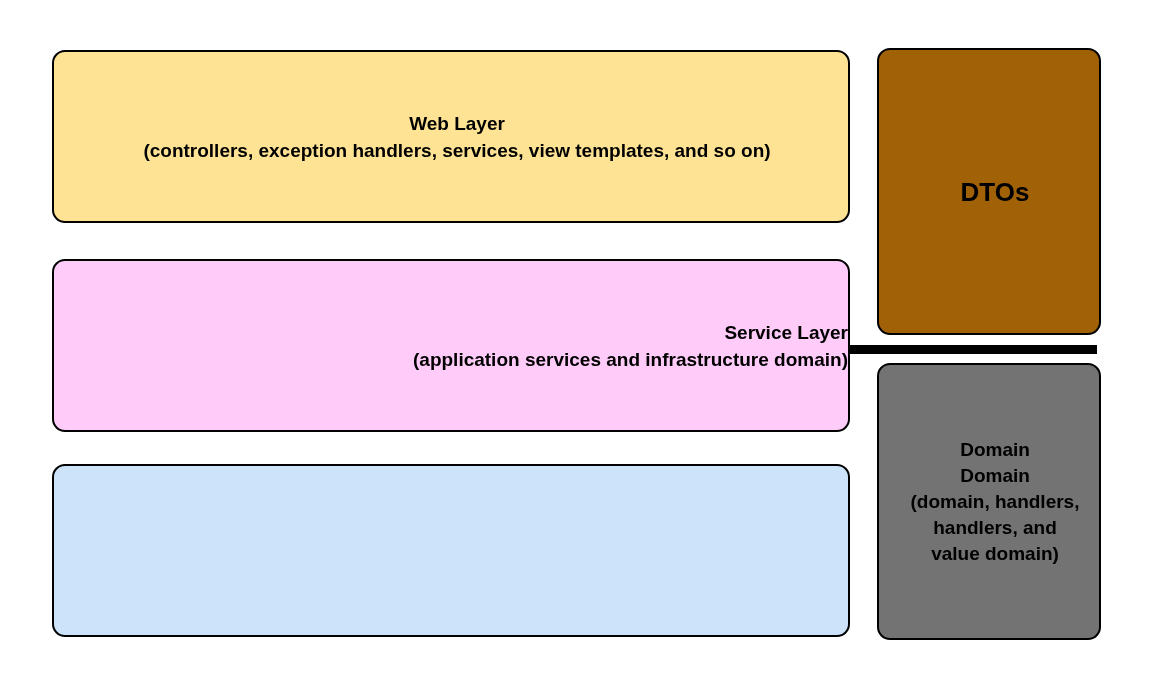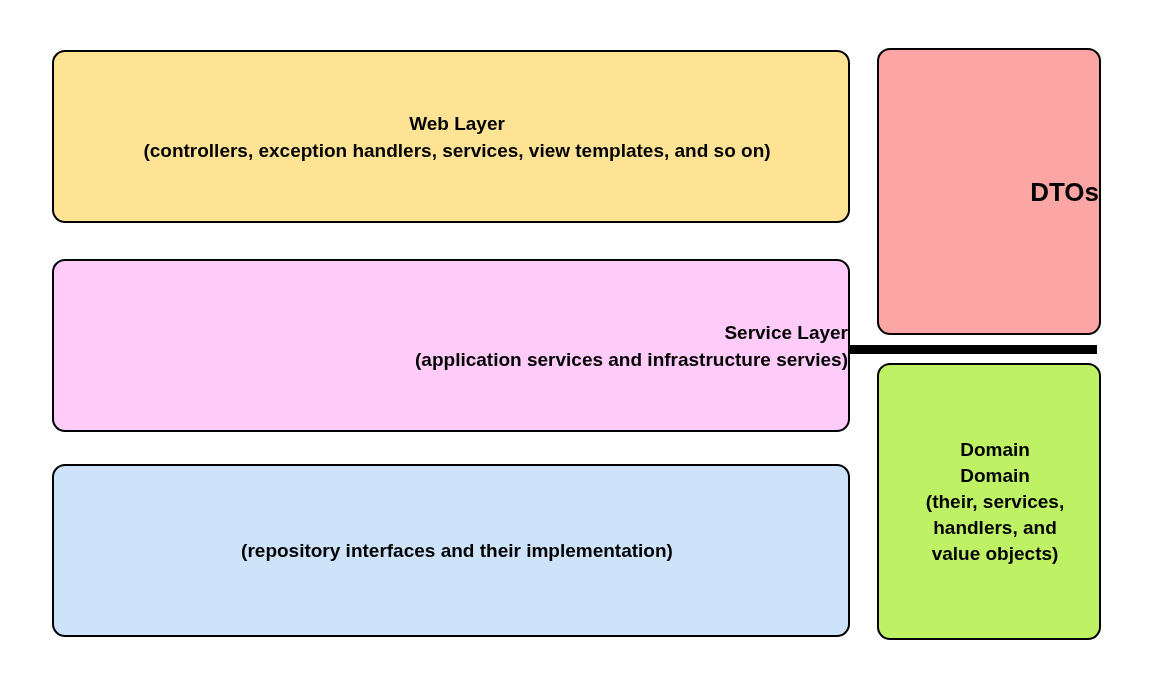--- a/index.html
+++ b/index.html
@@ -69,34 +69,33 @@
 
 <div class="canvas">
 
   <div class="box layer-box" id="web-layer" style="background: rgb(255, 227, 148);">
     <span class="line">Web Layer</span>
     <span class="line">(controllers, exception handlers, services, view templates, and so on)</span>
   </div>
 
   <div class="box layer-box" id="service-layer" style="background: rgb(255, 204, 250);">
     <span class="line">Service Layer</span>
-    <span class="line">(application services and infrastructure servies)</span>
+    <span class="line">(application services and infrastructure domain)</span>
   </div>
 
   <div class="box layer-box" id="repository-layer" style="background: rgb(204, 227, 250);">
-    <span class="line">(repository interfaces and their implementation)</span>
   </div>
 
-  <div class="box side-box" id="dtos-box" style="background: #fca5a5; align-items: flex-end;">
+  <div class="box side-box" id="dtos-box" style="background: #a16207;">
     <span class="line">DTOs</span>
   </div>
 
   <div class="divider-bar" style="background: rgb(0, 0, 0);"></div>
 
-  <div class="box side-box" id="domain-model-box" style="background: #bef264; text-align: center;">
+  <div class="box side-box" id="domain-model-box" style="background: #737373; text-align: center;">
     <span class="line">Domain</span>
     <span class="line">Domain</span>
-    <span class="line">(their, services,</span>
+    <span class="line">(domain, handlers,</span>
     <span class="line">handlers, and</span>
-    <span class="line">value objects)</span>
+    <span class="line">value domain)</span>
   </div>
 
 </div>
 
 </body></html>

